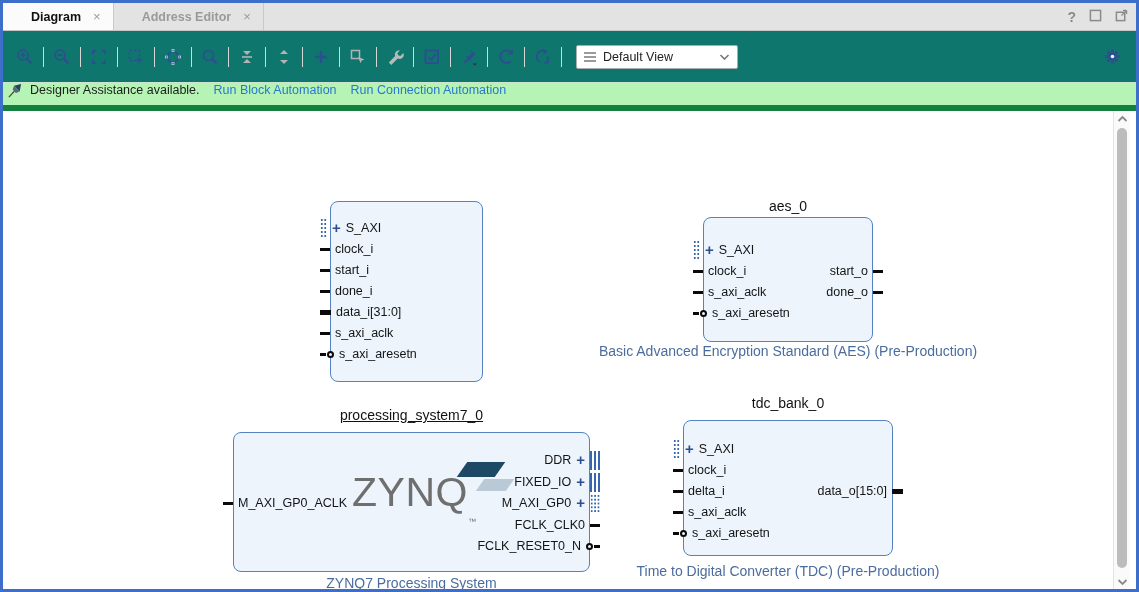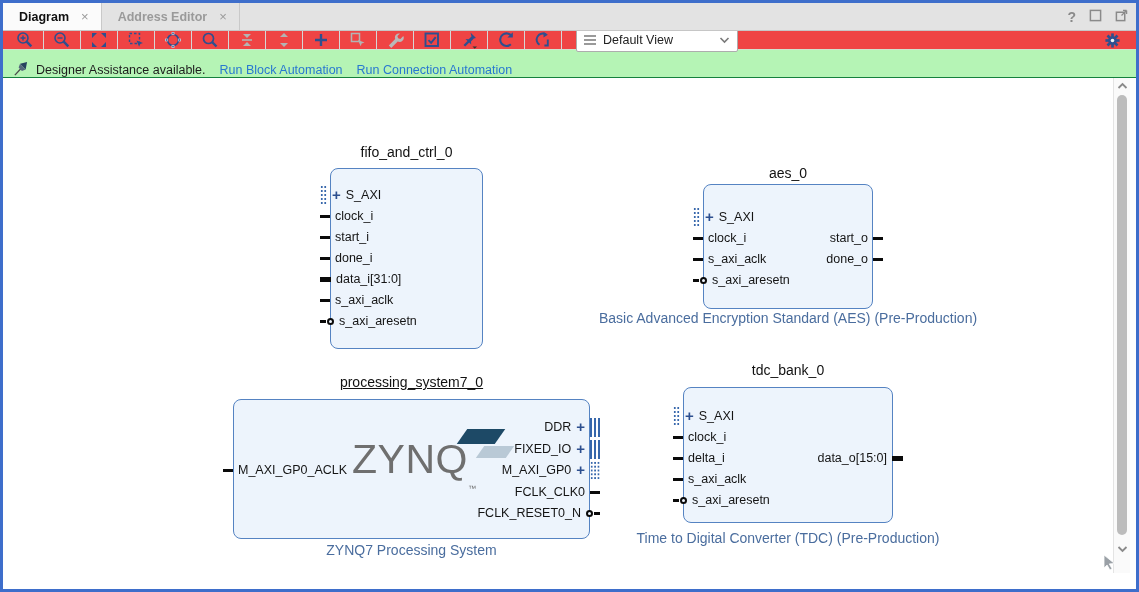--- a/index.html
+++ b/index.html
@@ -10,56 +10,56 @@
     position:relative; width:1139px; height:592px;
     border:3px solid #3e6ecb; background:#fff; overflow:hidden;
   }
 
   
   .tabbar {
     height:28px; background:#e3e3e3; border-bottom:1px solid #c6c6c6;
     display:flex; align-items:stretch; position:relative;
   }
   .tab {
-    display:flex; align-items:center; gap:10px; padding:0 10px 0 16px;
+    display:flex; align-items:center; gap:10px; padding:0 10px 0 28px;
     font-size:12.5px; font-weight:bold; color:#9a9a9a;
     border-right:1px solid #c9c9c9; cursor:default;
   }
   .tab.active { background:#fbfbfb; color:#111; }
   .tab-close { font-size:13px; color:#9a9a9a; font-weight:normal; padding:0 2px; }
   .win-controls {
     position:absolute; right:8px; top:0; height:28px;
     display:flex; align-items:center; gap:13px; color:#8a8a8a;
   }
   .win-controls .help-q { font-size:14px; font-weight:bold; color:#8a8a8a; }
 
   
   .toolbar {
-    height:19px; background:#ef4444; display:flex; align-items:center;
+    height:52px; background:#0f766e; display:flex; align-items:center;
     padding:0 10px 0 8px; border-bottom:1px solid #cfe3cf;
   }
   .tbtn {
     width:26px; height:26px; display:flex; align-items:center; justify-content:center;
     margin:0 1px; border-radius:2px;
   }
   .tsep { width:1px; height:20px; background:#d6d6d6; margin:0 4px; }
   .view-select {
     margin-left:10px; width:162px; height:24px; background:#fff;
     border:1px solid #adadad; border-radius:2px;
     display:flex; align-items:center; gap:7px; padding:0 7px; font-size:12.5px; color:#222;
   }
   .hamburger { display:inline-flex; flex-direction:column; gap:2px; }
   .hamburger i { width:12px; height:2px; background:#9a9a9a; }
   .view-label { flex:1; }
   .gear-wrap { margin-left:auto; }
 
   
   .banner {
-    height:28px; background:#b5f4b5; border-bottom:1px solid #15803d;
-    display:flex; align-items:flex-end; padding:0 10px; font-size:12.5px; color:#1d1d1d;
+    height:28px; background:#b5f4b5; border-bottom:6px solid #15803d;
+    display:flex; align-items:flex-start; padding:0 4px; font-size:12.5px; color:#1d1d1d;
   }
   .banner .msg { margin-left:8px; }
   .banner a { color:#2878d0; text-decoration:none; margin-left:14px; cursor:pointer; }
 
   
   .canvas { position:relative; width:1133px; height:495px; background:#fff; overflow:hidden; }
 
   .blk-title {
     position:absolute; text-align:center; font-size:14px; color:#111; height:17px;
   }
@@ -291,21 +291,20 @@
       <path d="M7.5 2.5l6 6 1.5-8z" fill="#27425f"></path>
       <path d="M7.5 2.5L6 6.5l3.5 3.5 4-1.5z" fill="#55687c"></path>
     </svg>
     <span class="msg">Designer Assistance available.</span>
     <a>Run Block Automation</a>
     <a>Run Connection Automation</a>
   </div>
 
   <div class="canvas">
 
-    <div class="blk-title" style="left:287px; top:66px; width:233px;">fifo_and_ctrl_0</div>
     <div class="block" style="left:327px; top:90px; width:153px; height:181px;">
       <div class="port left" style="top:16px;">
         <span class="ifconn"></span>
         <span class="plus">+</span>
         <span class="plabel">S_AXI</span>
       </div>
       <div class="port left" style="top:37px;">
         <span class="stub"></span>
         <span class="plabel">clock_i</span>
       </div>

